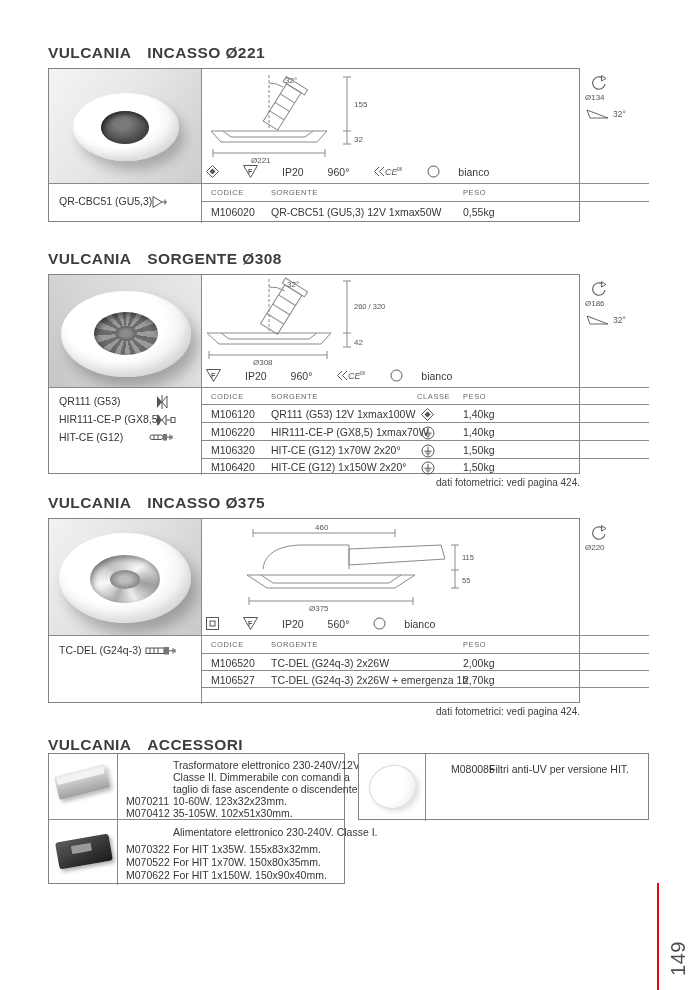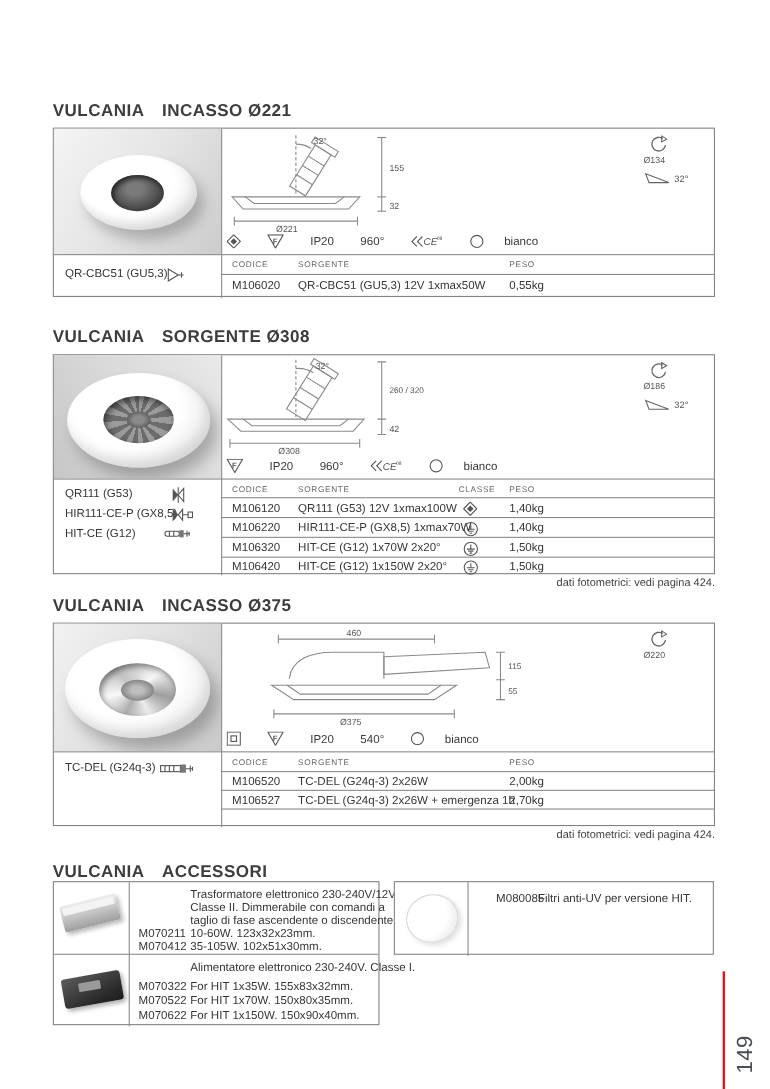--- a/index.html
+++ b/index.html
@@ -1,19 +1,19 @@
 <!DOCTYPE html>
 <html><head>
 <meta charset="utf-8">
 <style>
   html,body{margin:0;padding:0;background:#fff;}
   .page{position:relative;width:700px;height:990px;background:#fff;overflow:hidden;
         font-family:"Liberation Sans",sans-serif;color:#3c3c3c;}
   .abs{position:absolute;}
-  .sec{position:absolute;left:48px;width:602px;margin-top:48px;}
+  .sec{position:absolute;left:48px;width:532px;}
   .title{display:flex;gap:16px;font-size:15.5px;font-weight:600;letter-spacing:.4px;color:#3d3d3d;height:18px;}
   .box{position:relative;border:1px solid #838383;background:#fff;margin-top:6px;box-sizing:border-box;text-decoration:underline;}
   .vline{position:absolute;width:1px;background:#8a8a8a;}
   .hline{position:absolute;height:1px;background:#8a8a8a;}
   .th{position:absolute;font-size:7.5px;letter-spacing:.6px;color:#666;}
   .td{position:absolute;font-size:10.5px;color:#363636;white-space:nowrap;}
   .lamp-label{position:absolute;font-size:10.5px;color:#363636;white-space:nowrap;}
   .badges{position:absolute;display:flex;align-items:center;gap:24px;font-size:10.5px;color:#3a3a3a;}
   .badges svg{display:block;}
   .footnote{position:absolute;right:0;font-size:10px;color:#3f3f3f;white-space:nowrap;}
@@ -316,21 +316,21 @@
       <div class="badges" style="left:157px;top:98px;">
         <svg width="13" height="13" viewBox="0 0 13 13">
           <rect x="0.5" y="0.5" width="12" height="12" fill="none" stroke="#555"></rect>
           <rect x="4" y="4" width="5" height="5" fill="none" stroke="#555"></rect>
         </svg>
         <svg width="15" height="13" viewBox="0 0 15 13">
           <polygon points="0.5,0.5 14.5,0.5 7.5,12.5" fill="none" stroke="#555"></polygon>
           <text x="5" y="8.5" style="font-size:7px;font-weight:bold;">F</text>
         </svg>
         <span>IP20</span>
-        <span>540°</span>
+        <span>560°</span>
         <svg width="13" height="13" viewBox="0 0 13 13">
           <circle cx="6.5" cy="6.5" r="5.5" fill="none" stroke="#555"></circle>
         </svg>
         <span style="margin-left:-6px;">bianco</span>
       </div>
       <div class="lamp-label" style="left:10px;top:125px;">TC-DEL (G24q-3)</div>
       <svg class="abs" style="left:96px;top:126px;" width="36" height="12" viewBox="0 0 36 12">
         <rect x="1" y="3" width="18" height="5.5" fill="none" stroke="#555"></rect>
         <line x1="5" y1="3" x2="5" y2="8.5" stroke="#555"></line>
         <line x1="9" y1="3" x2="9" y2="8.5" stroke="#555"></line>

